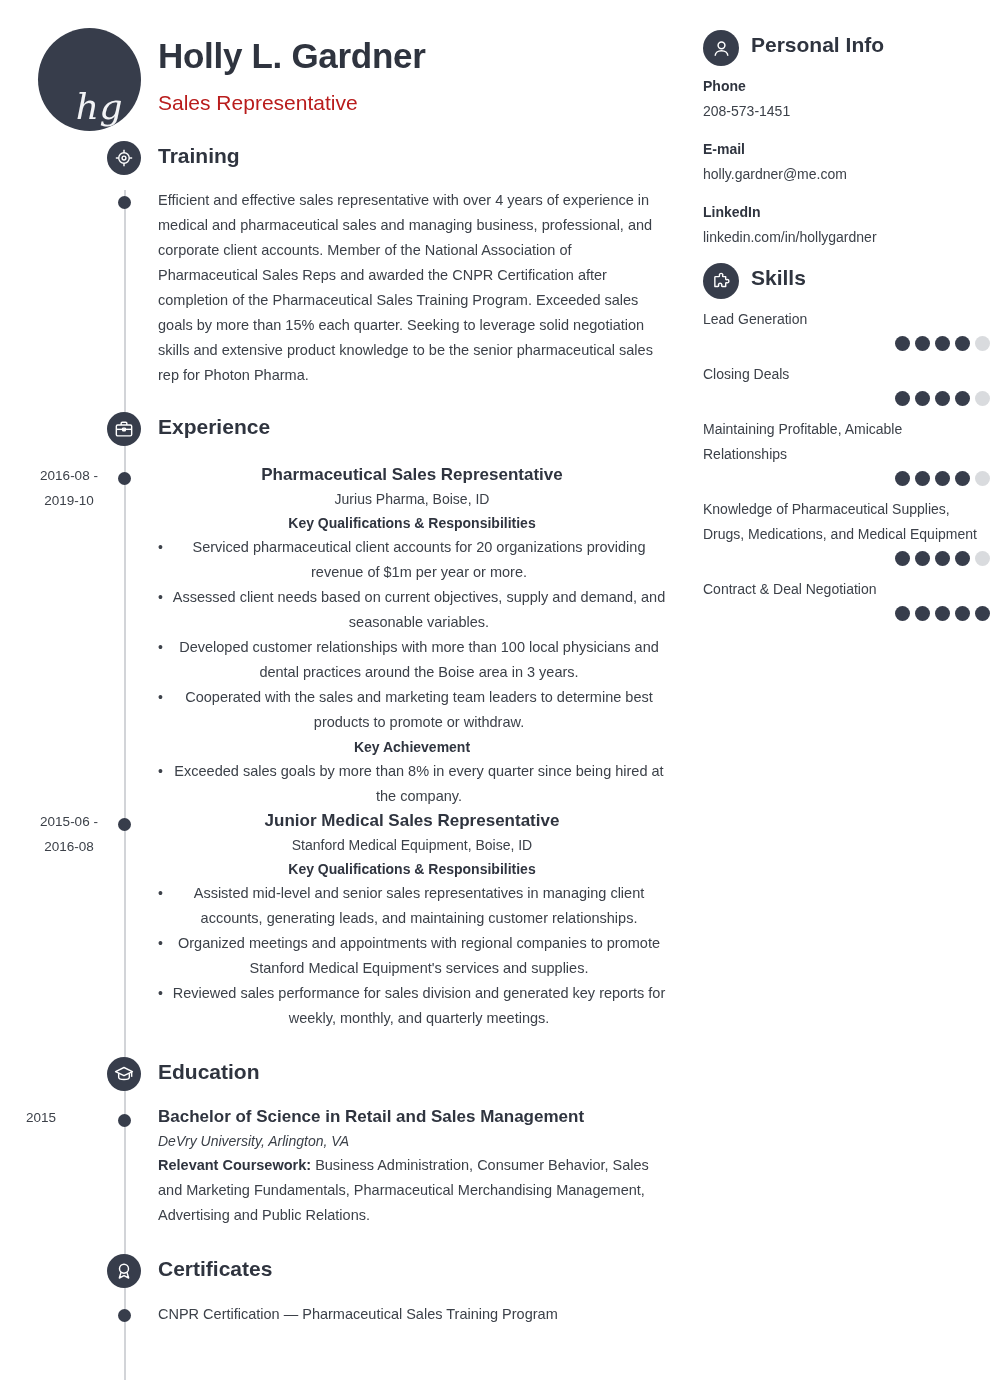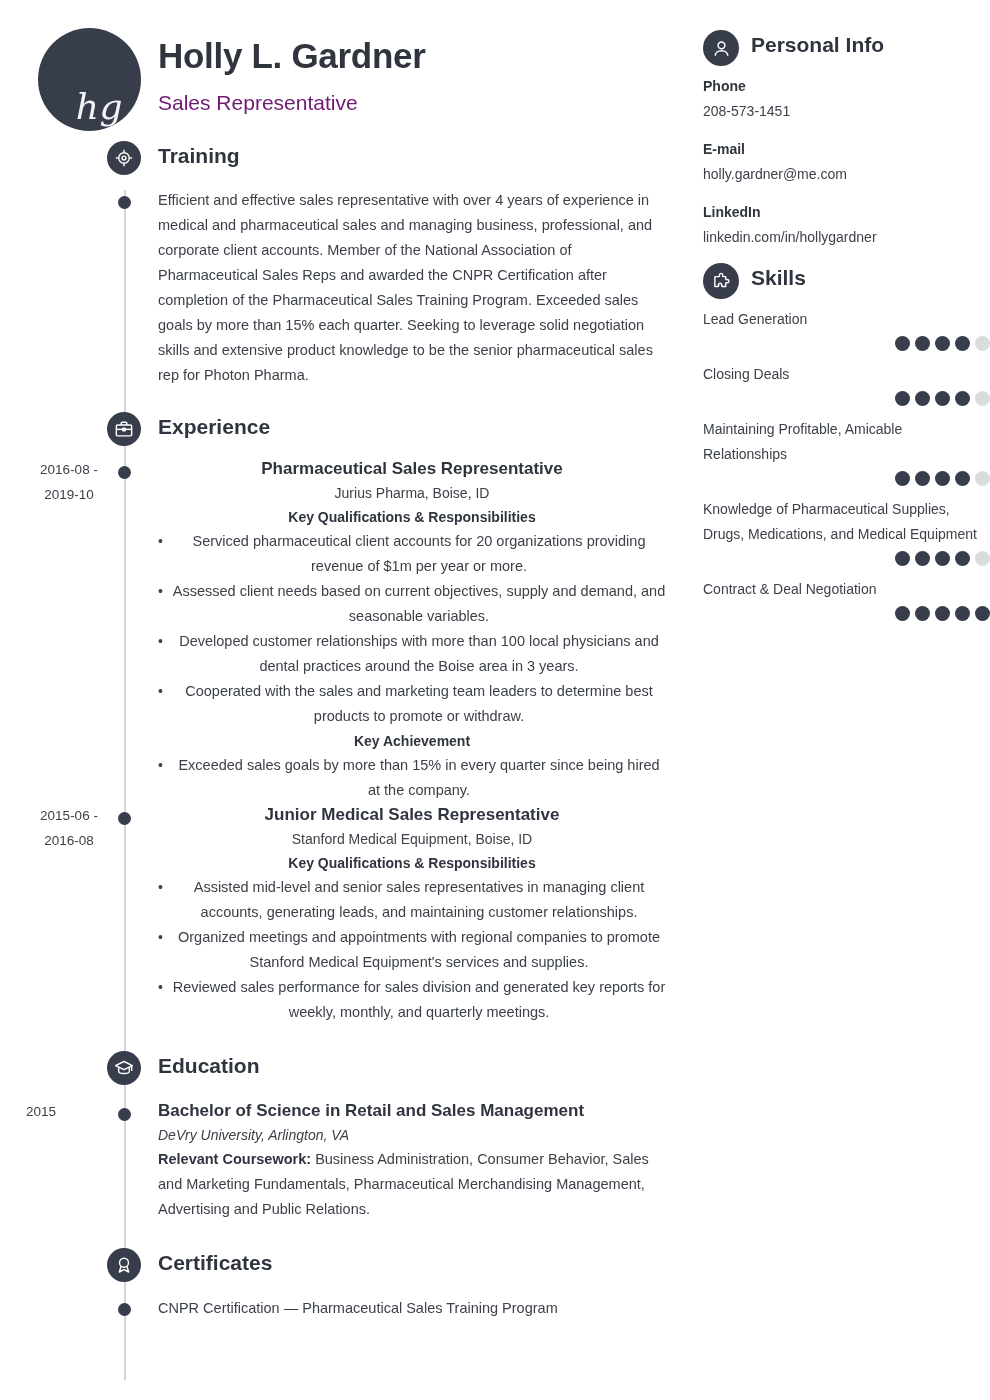--- a/index.html
+++ b/index.html
@@ -57,21 +57,21 @@
     font-size: 35px;
     font-weight: bold;
     color: #2f343f;
     letter-spacing: -.3px;
   }
   .job-title {
     position: absolute;
     left: 158px; top: 91px;
     font-size: 21px;
     font-weight: normal;
-    color: #701a75;
+    color: #b91c1c;
   }
 
   
   .rail {
     position: absolute;
     left: 124px;
     top: 190px;
     width: 2px;
     height: 1190px;
     background: #d2d4d8;
@@ -279,38 +279,38 @@
           <svg width="20" height="20" viewBox="0 0 24 24" fill="none" stroke="#ffffff" stroke-width="1.7">
             <rect x="2.8" y="7.2" width="18.4" height="13" rx="1.6"></rect>
             <path d="M8.6 7.2V5.2a1.4 1.4 0 0 1 1.4-1.4h4a1.4 1.4 0 0 1 1.4 1.4v2"></path>
             <line x1="2.8" y1="12.4" x2="21.2" y2="12.4"></line>
             <rect x="10.4" y="10.9" width="3.2" height="3.1" rx="0.6"></rect>
           </svg>
         </span>
         <span class="sec-title">Experience</span>
       </div>
 
-      <div class="entry" style="margin-top:3px;">
+      <div class="entry" style="margin-top:9px;">
         <span class="entry-dot" style="top:9px;"></span>
         <span class="entry-date" style="top:0px;">
           <span>2016-08 -</span><br>
           <span>2019-10</span>
         </span>
         <div class="e-title">Pharmaceutical Sales Representative</div>
         <div class="e-sub">Jurius Pharma, Boise, ID</div>
         <div class="e-label">Key Qualifications &amp; Responsibilities</div>
         <ul class="bullets">
           <li>Serviced pharmaceutical client accounts for 20 organizations providing revenue of $1m per year or more.</li>
           <li>Assessed client needs based on current objectives, supply and demand, and seasonable variables.</li>
           <li>Developed customer relationships with more than 100 local physicians and dental practices around the Boise area in 3 years.</li>
           <li>Cooperated with the sales and marketing team leaders to determine best products to promote or withdraw.</li>
         </ul>
         <div class="e-label">Key Achievement</div>
         <ul class="bullets">
-          <li>Exceeded sales goals by more than 15% in every quarter since being hired at the company.</li>
+          <li>Exceeded sales goals by more than 8% in every quarter since being hired at the company.</li>
         </ul>
       </div>
 
       <div class="entry" style="margin-top:0;">
         <span class="entry-dot" style="top:9px;"></span>
         <span class="entry-date" style="top:0px;">
           <span>2015-06 -</span><br>
           <span>2016-08</span>
         </span>
         <div class="e-title">Junior Medical Sales Representative</div>

